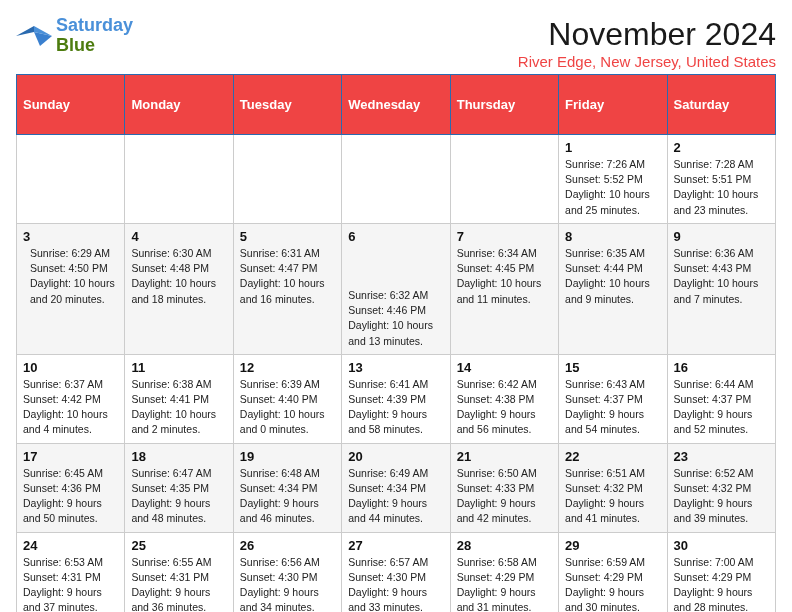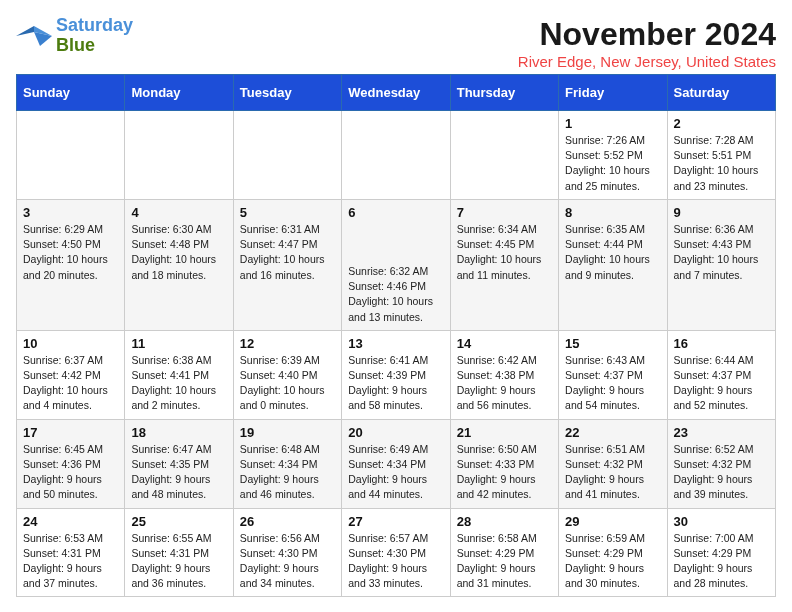--- a/index.html
+++ b/index.html
@@ -32,37 +32,37 @@
     }
     .logo-bird {
       width: 36px;
       height: 28px;
     }
     .title-area {
       text-align: right;
     }
     .month-title {
       font-size: 32px;
-      font-weight: bold;
+      font-weight: normal;
       color: #1a1a1a;
     }
     .location {
       font-size: 15px;
       color: #ef4444;
     }
     .calendar {
       width: 100%;
       border-collapse: collapse;
       font-size: 11px;
     }
     .calendar th {
-      background-color: #1d4ed8;
+      background-color: #ef4444;
       color: #fff;
       text-align: left;
-      padding: 10px 6px;
+      padding: 22px 6px;
       font-size: 13px;
       font-weight: bold;
       border: 1px solid #2a6aaf;
     }
     .calendar td {
       vertical-align: top;
       padding: 5px 6px;
       border: 1px solid #ccc;
       width: calc(100%/7);
       min-height: 80px;
@@ -139,21 +139,21 @@
           <div class="day-num">2</div>
           <div class="day-info" style="white-space: pre-line;">Sunrise: 7:28 AM
 Sunset: 5:51 PM
 Daylight: 10 hours
 and 23 minutes.</div>
         </td>
       </tr>
       <tr>
         <td>
           <div class="day-num">3</div>
-          <div class="day-info" style="white-space: pre-line;">Sunrise: 6:29 AM
+          <div class="day-info" style="white-space: pre-line; margin-left: 7px;">Sunrise: 6:29 AM
 Sunset: 4:50 PM
 Daylight: 10 hours
 and 20 minutes.</div>
         </td>
         <td>
           <div class="day-num">4</div>
           <div class="day-info" style="white-space: pre-line;">Sunrise: 6:30 AM
 Sunset: 4:48 PM
 Daylight: 10 hours
 and 18 minutes.</div>

